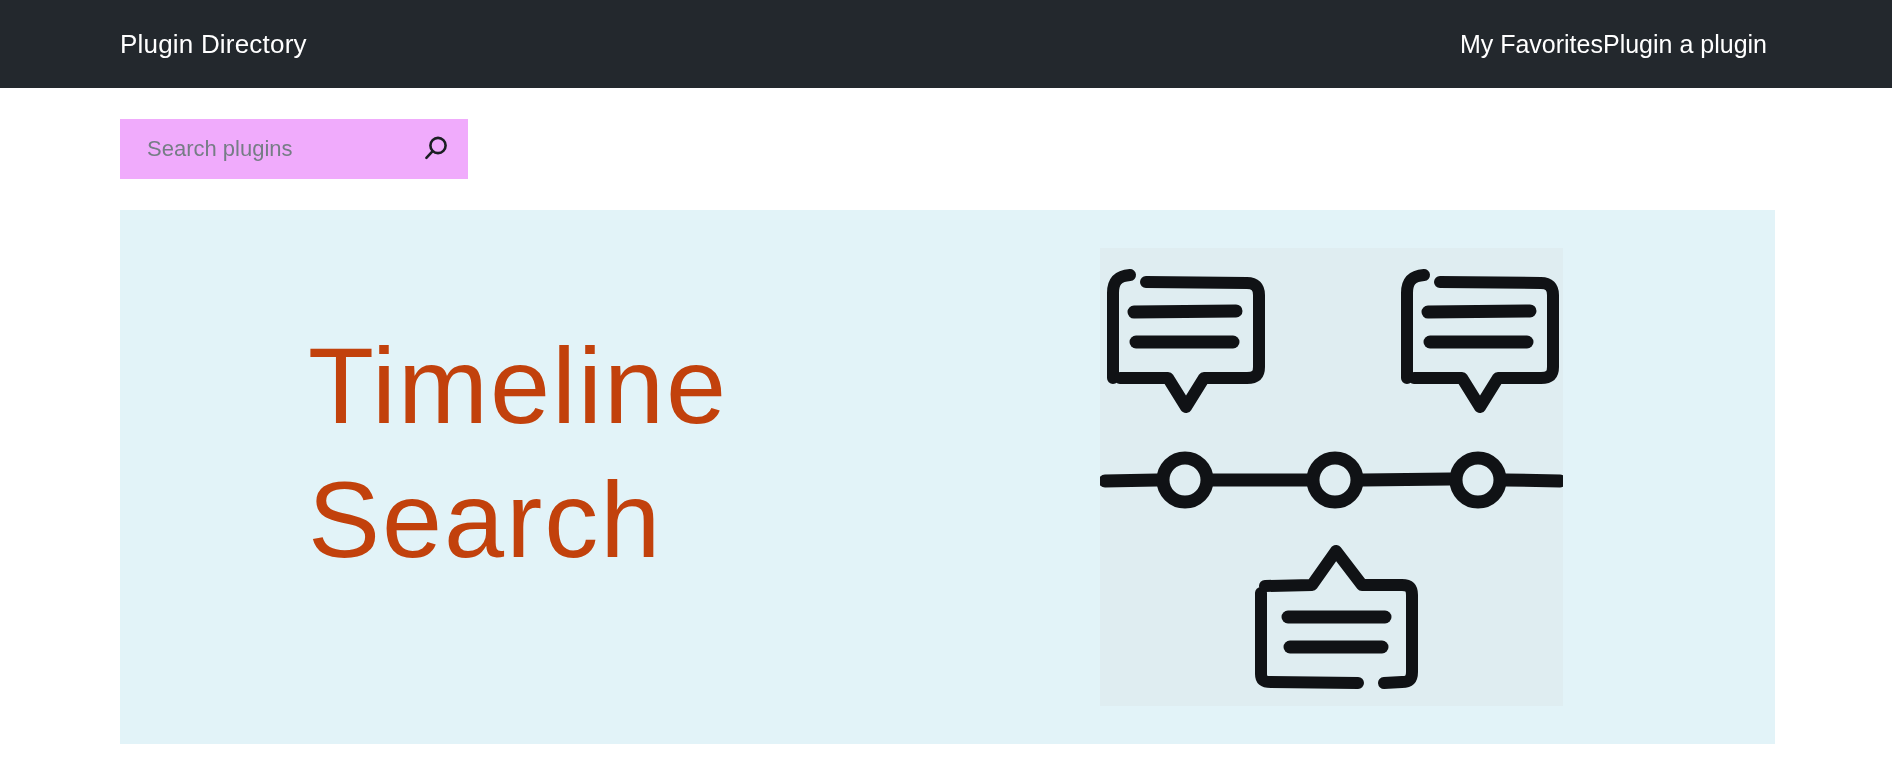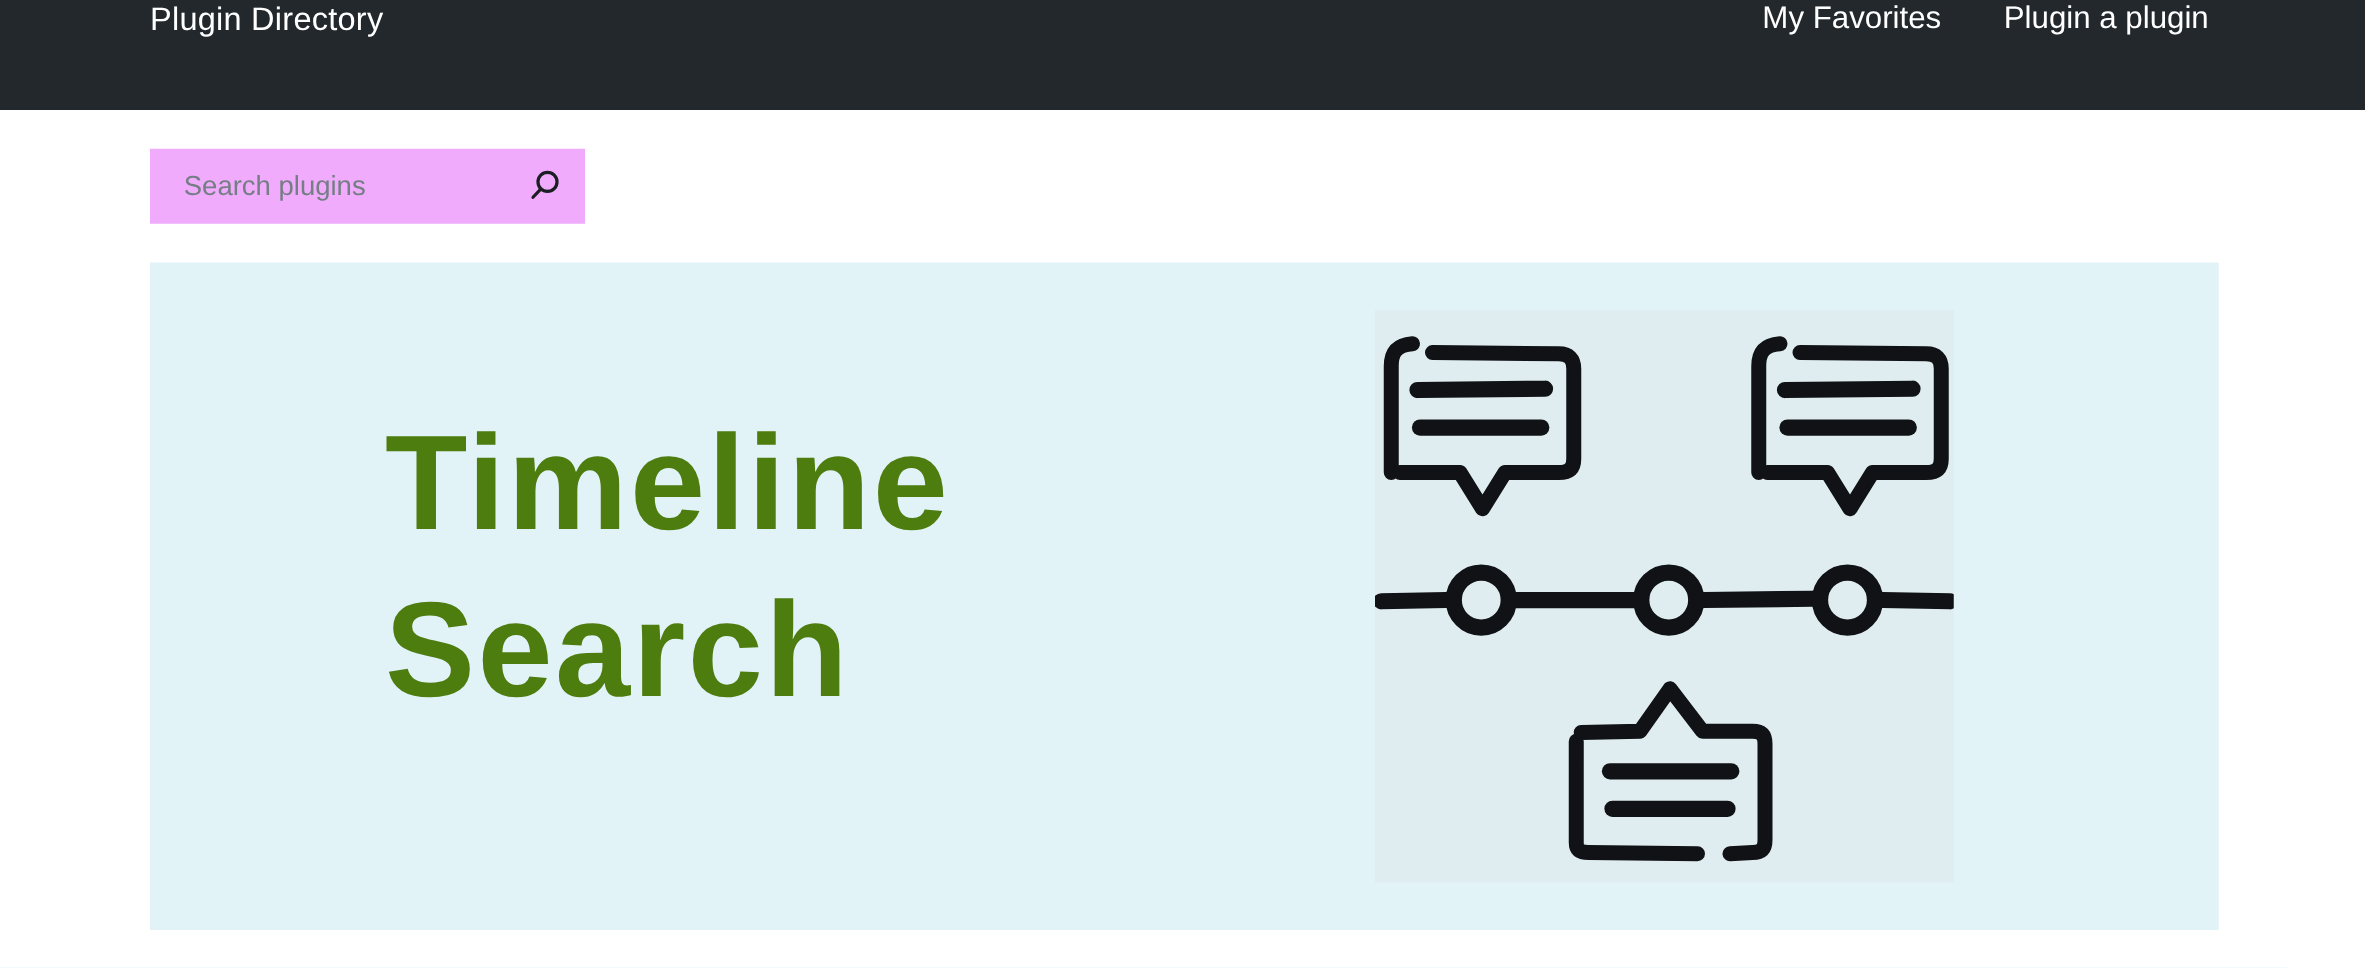--- a/index.html
+++ b/index.html
@@ -8,33 +8,33 @@
     background:#ffffff;
     font-family:"Liberation Sans", sans-serif;
     overflow:hidden;
   }
 
   
   .site-header {
     height:88px;
     background:#23282d;
     display:flex;
-    align-items:flex-start;
+    align-items:center;
     justify-content:space-between;
     padding:0 125px 0 120px;
   }
   .site-title {
     color:#ffffff;
     font-size:26px;
     font-weight:400;
     text-decoration:none;
     letter-spacing:0.2px;
     cursor:pointer;
   }
-  .header-nav { display:flex; gap:50px; }
+  .header-nav { display:flex; }
   .header-nav a {
     color:#ffffff;
     font-size:25px;
     font-weight:400;
     text-decoration:none;
     cursor:pointer;
   }
 
   
   .search-form {
@@ -76,23 +76,23 @@
     width:1655px;
     height:534px;
     background:#e2f3f8;
   }
   .banner-title {
     position:absolute;
     left:188px;
     top:109px;
     font-size:108px;
     line-height:134px;
-    font-weight:700;
+    font-weight:400;
     letter-spacing:2px;
-    color:#4d7c0f;
+    color:#c2410c;
   }
   .banner-illustration {
     position:absolute;
     left:980px;
     top:38px;
     width:463px;
     height:458px;
     background:#dfedf1;
   }
   .banner-illustration svg { display:block; width:100%; height:100%; }

